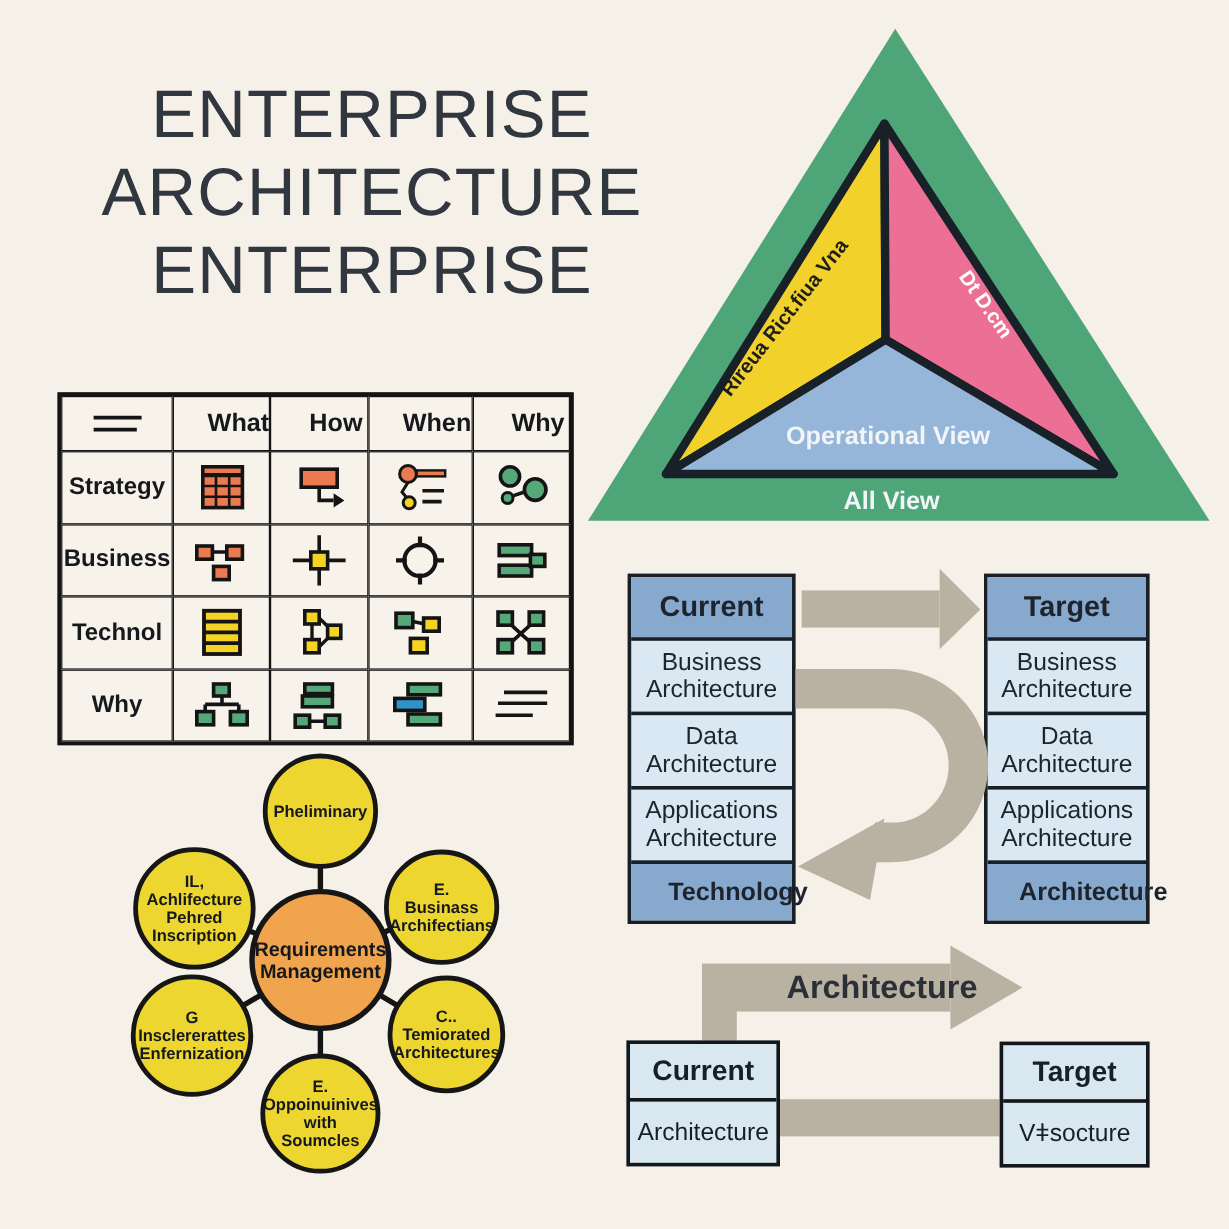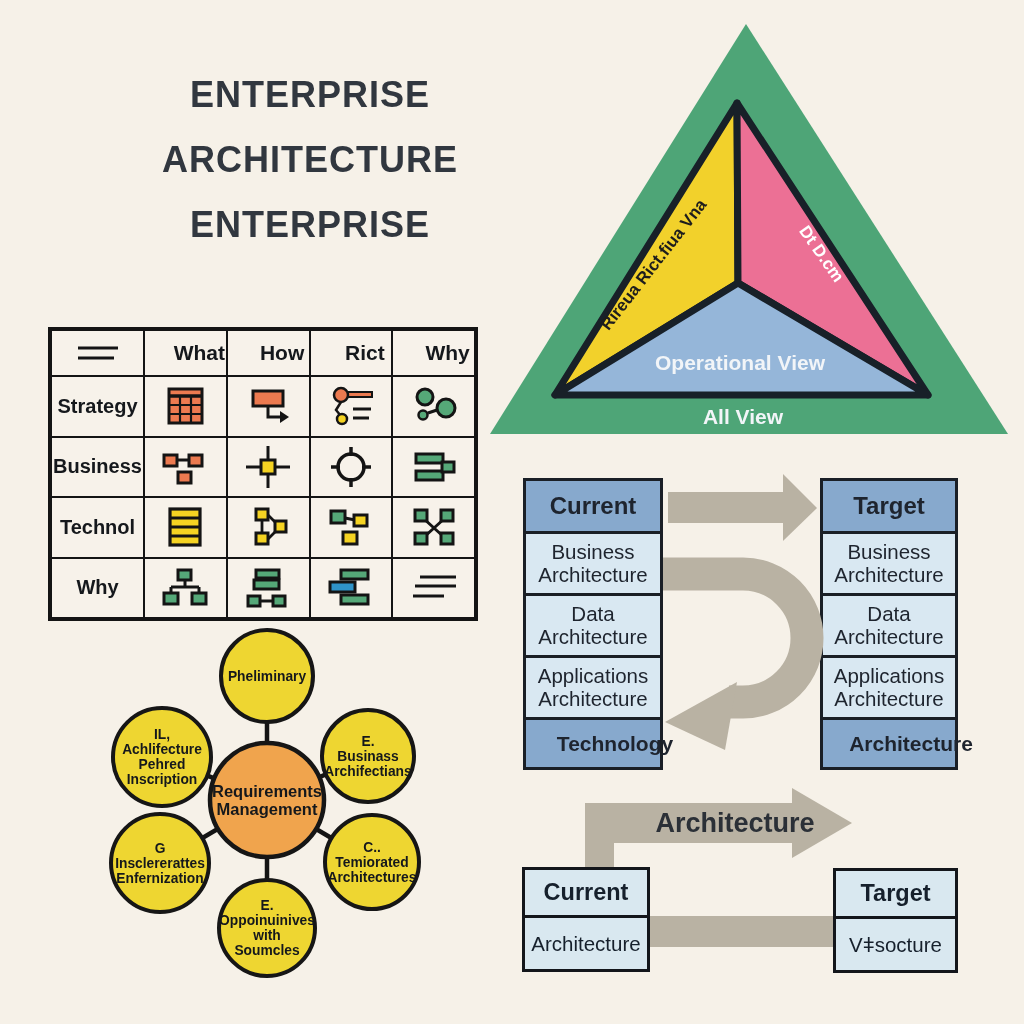--- a/index.html
+++ b/index.html
@@ -12,21 +12,21 @@
   html,body{margin:0;padding:0;}
   body{
     width:1024px;height:1024px;position:relative;overflow:hidden;
     background:var(--bg);
     font-family:"Liberation Sans","DejaVu Sans",sans-serif;
     color:var(--ink);
   }
   .abs{position:absolute;}
   
   .title{left:50px;top:62px;width:520px;text-align:center;
-    font-size:36px;line-height:65px;font-weight:700;letter-spacing:1px;color:var(--ink);}
+    font-size:56px;line-height:65px;font-weight:400;letter-spacing:1px;color:var(--ink);}
   
   .matrix{left:48px;top:327px;width:424px;height:288px;
     display:grid;grid-template-columns:93px repeat(4,1fr);grid-template-rows:46px repeat(4,1fr);
     border:3px solid var(--outline);background:var(--outline);}
   .mcell{background:var(--bg-cell);border:1.5px solid var(--outline);
     display:flex;align-items:center;justify-content:center;}
   .mhead{font-weight:700;font-size:21px;color:#15181c;padding-left:28px;}
   .mlabel{font-weight:700;font-size:20px;color:#15181c;text-align:center;}
   
   .adm text{font-weight:700;fill:#15181c;text-anchor:middle;}
@@ -71,21 +71,21 @@
 <div class="abs matrix" id="matrix">
     <div class="mcell ">
       <span>
         <svg width="58" height="46" viewBox="0 0 58 46">
           <path d="M9 18h40M9 28h36" stroke="#141414" stroke-width="3.2" fill="none"></path>
         </svg>
       </span>
     </div>
     <div class="mcell mhead">What</div>
     <div class="mcell mhead">How</div>
-    <div class="mcell mhead">Rict</div>
+    <div class="mcell mhead">When</div>
     <div class="mcell mhead">Why</div>
     <div class="mcell mlabel">Strategy</div>
     <div class="mcell ">
       <span>
         <svg width="58" height="46" viewBox="0 0 58 46">
           <rect x="13" y="6" width="33" height="34" fill="#ec7a50" stroke="#141414" stroke-width="3"></rect>
           <path d="M13 13h33" stroke="#141414" stroke-width="3.5" fill="none"></path>
           <path d="M13 22h33M13 31h33M24 13v27M35 13v27" stroke="#141414" stroke-width="2.2" fill="none"></path>
         </svg>
       </span>

